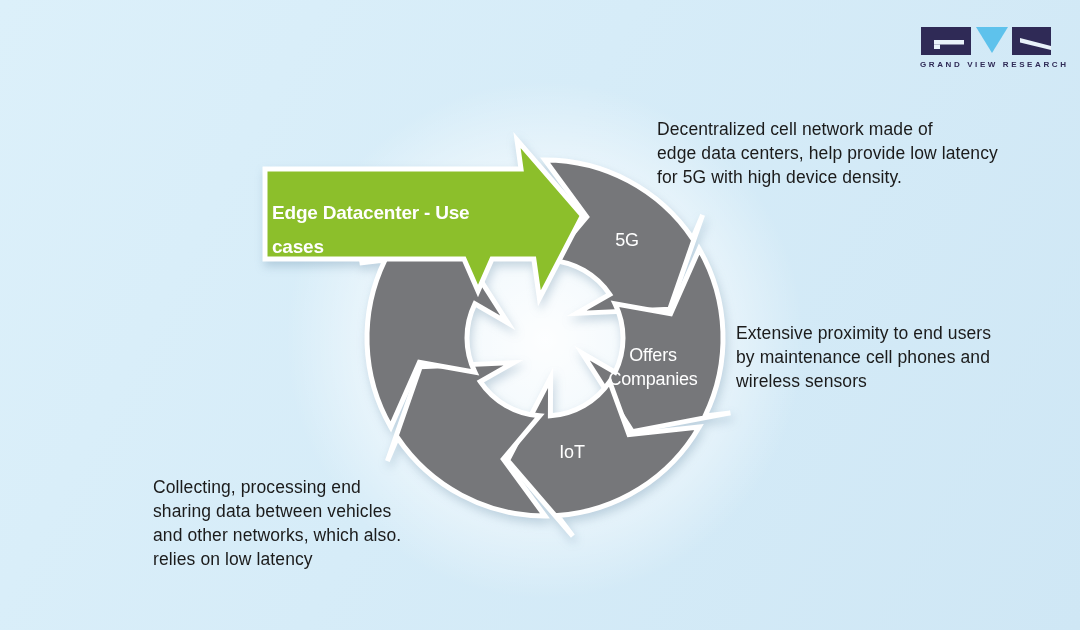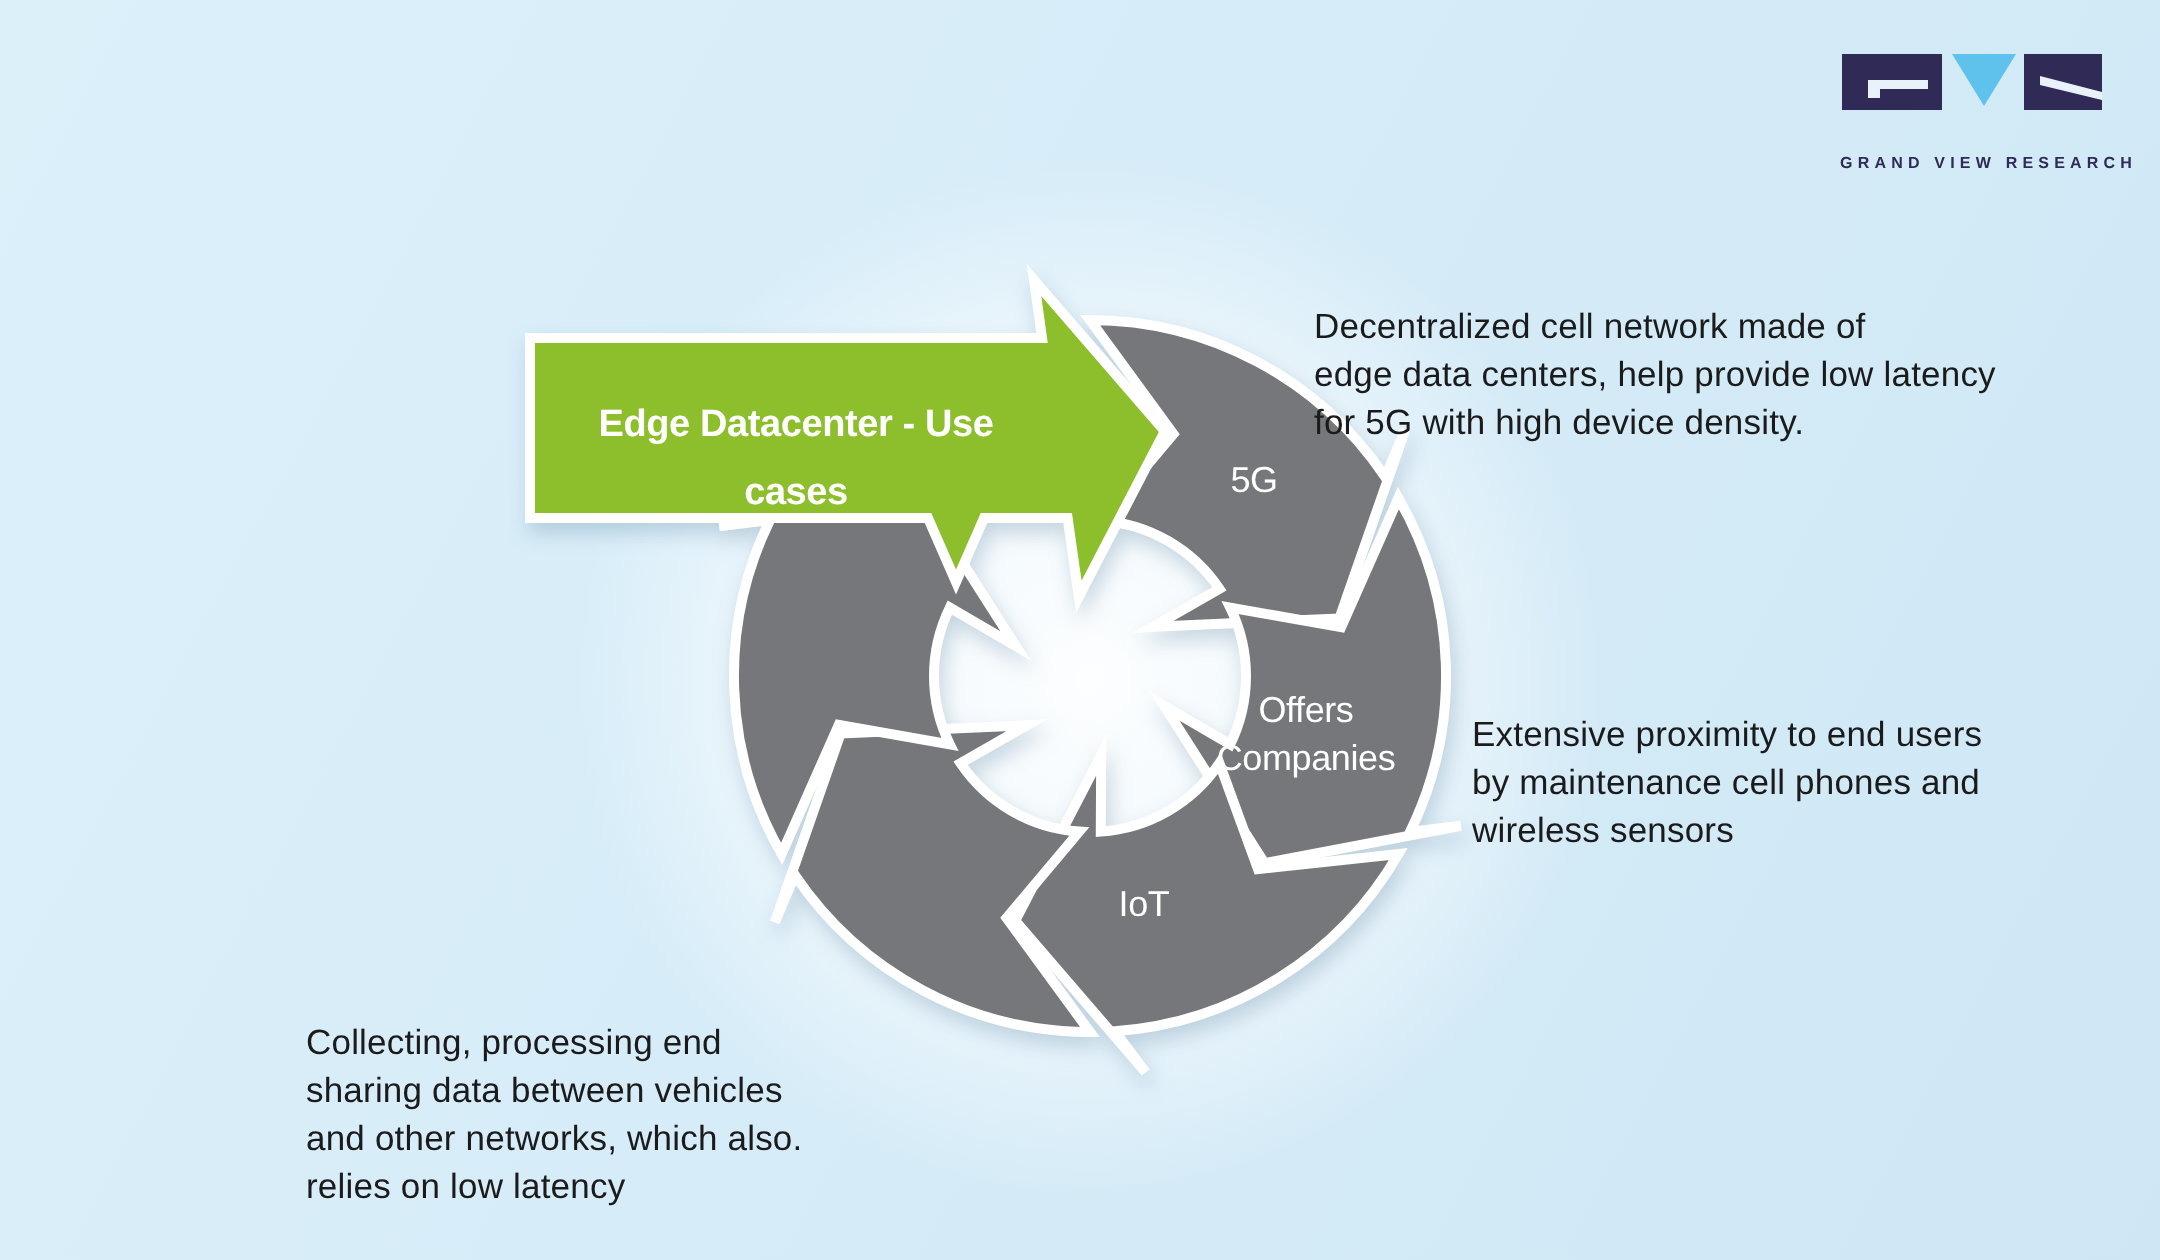--- a/index.html
+++ b/index.html
@@ -11,30 +11,30 @@
       linear-gradient(118deg,#dcf0fa 0%, #d6ecf8 45%, #cfe7f5 100%);
   }
   #ring-svg{position:absolute;left:0;top:0;filter:drop-shadow(2px 5px 5px rgba(90,130,160,.30));}
   .seg-label{
     position:absolute;transform:translate(-50%,-50%);
     color:#ffffff;font-weight:400;font-size:18px;line-height:24px;
     text-align:center;white-space:pre-line;letter-spacing:-.2px;
   }
   .note{
     position:absolute;color:#1b1b1b;font-size:17.5px;line-height:24px;
-    white-space:pre-line;letter-spacing:.1px;margin-top:34px;
+    white-space:pre-line;letter-spacing:.1px;
   }
   .banner-title{
     position:absolute;left:272px;top:196px;width:252px;
-    transform:none;text-align:center;color:#fff;font-weight:700;
+    transform:none;color:#fff;font-weight:700;
     font-size:19px;line-height:34px;letter-spacing:-.2px;
   }
   #logo{position:absolute;right:28px;top:26px;width:132px;text-align:center;}
   #logo-caption{
-    margin-top:16px;font-size:8px;font-weight:700;letter-spacing:2.6px;
+    margin-top:0;font-size:8px;font-weight:700;letter-spacing:2.6px;
     color:#2f2a56;white-space:nowrap;
   }
 </style>
 </head>
 <body>
 
 <div id="stage">
 
   <svg id="ring-svg" width="1080" height="630" viewBox="0 0 1080 630">
     <g id="ring-g">

